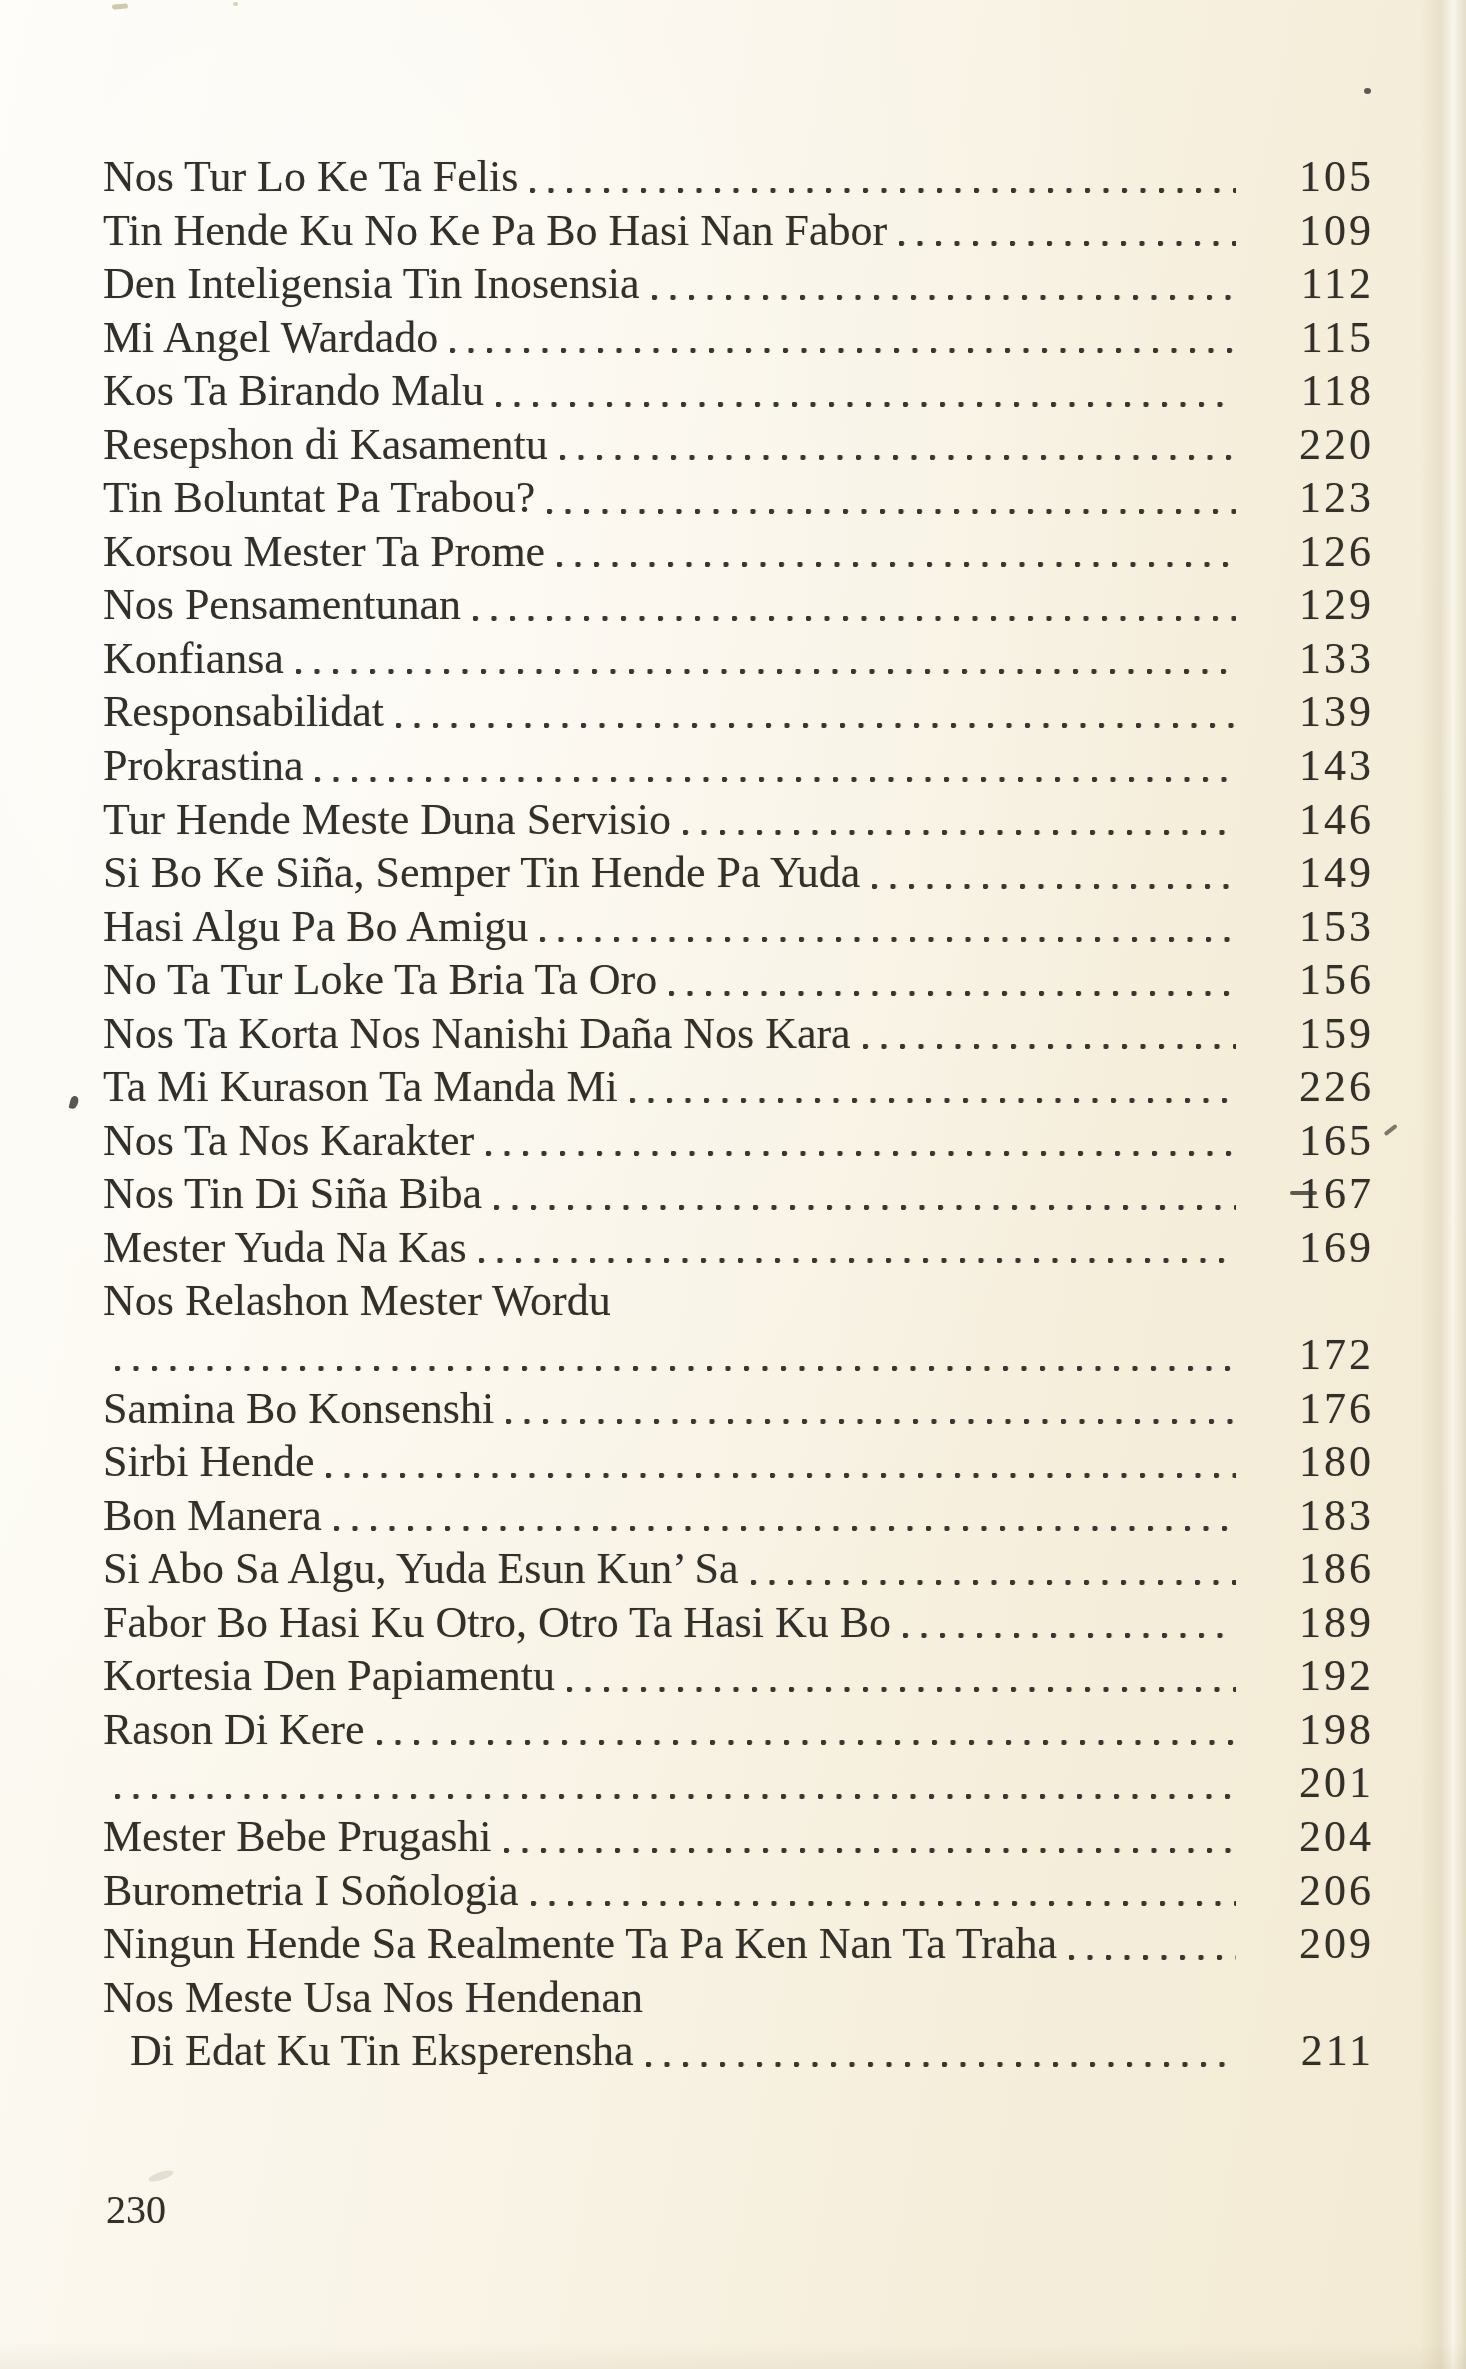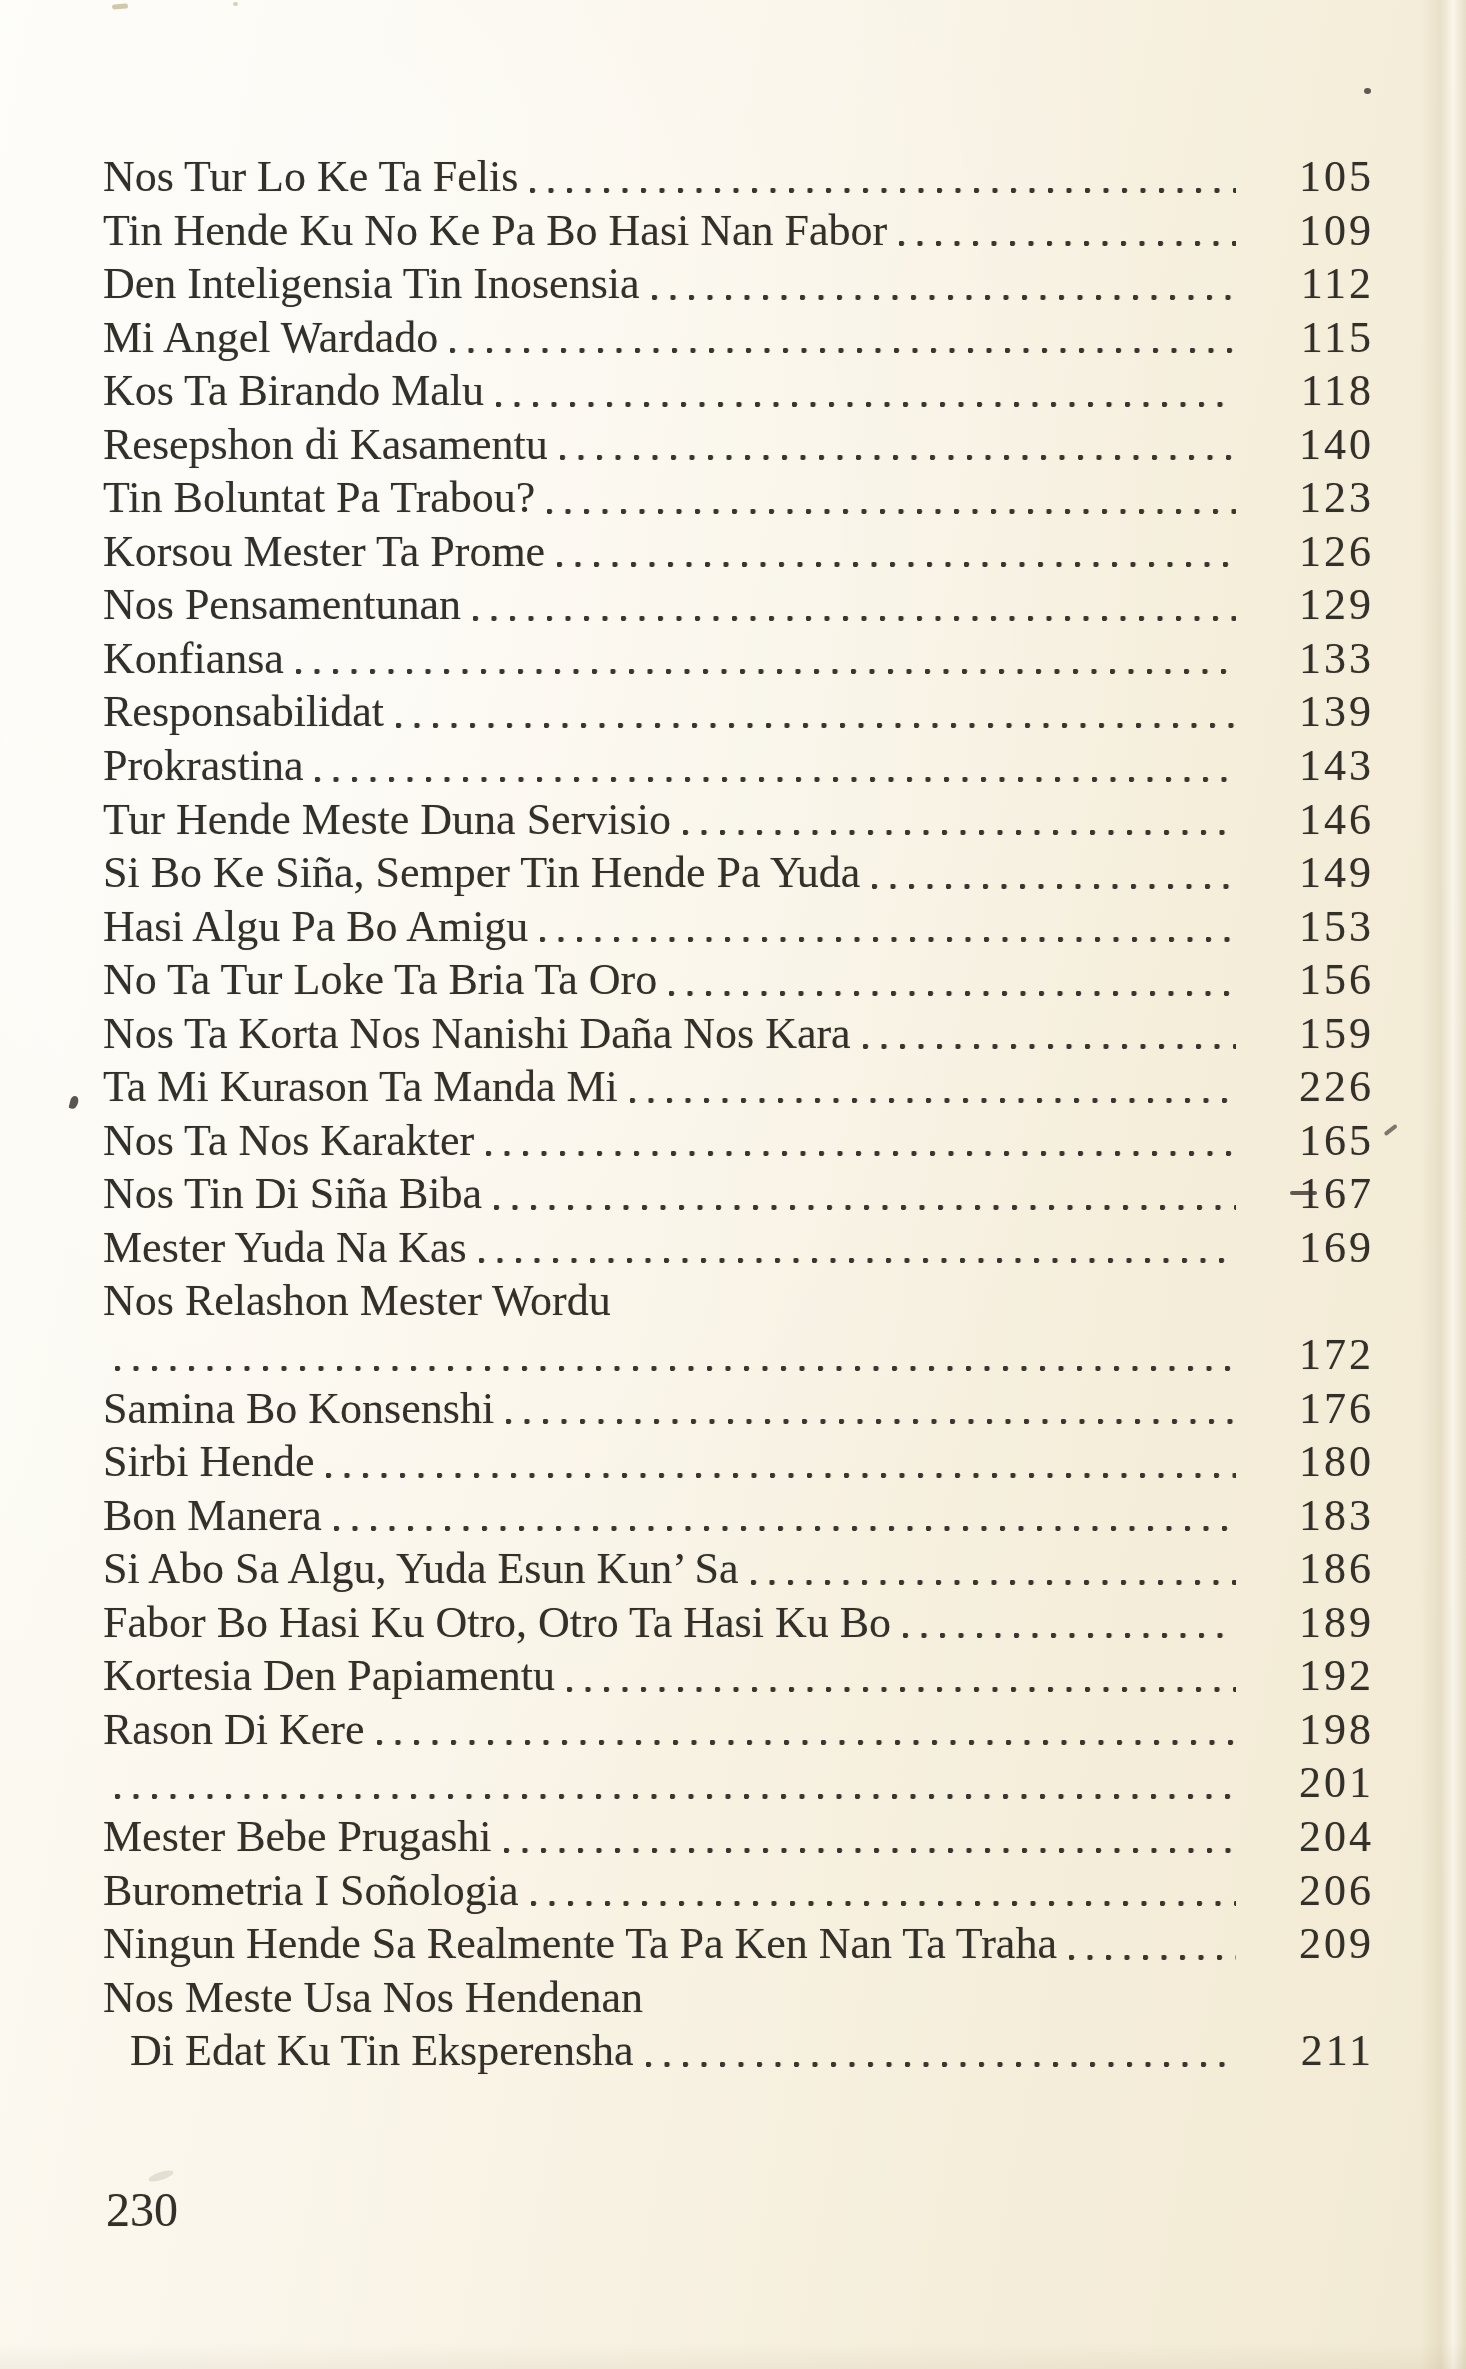--- a/index.html
+++ b/index.html
@@ -62,21 +62,21 @@
     flex:0 0 auto;
     width:102px;
     text-align:right;
     letter-spacing:3px;
   }
   .toc-row.no-page .leader{visibility:hidden;}
   .toc-row.no-page .pagenum{visibility:hidden;}
   .footer{
     position:absolute;
     left:106px;top:2188px;
-    font-size:48px;line-height:44px;
+    font-size:40px;line-height:44px;
     text-shadow:0 0 1px rgba(51,48,42,0.30);
   }
   
   .artifact{position:absolute;pointer-events:none;}
   .a-dot-topright{
     left:1364px;top:88px;width:7px;height:6px;border-radius:50%;
     background:#43403a;opacity:.85;
   }
   .a-dash-topleft{
     left:112px;top:4px;width:16px;height:5px;border-radius:3px;
@@ -138,21 +138,21 @@
 
       <div class="toc-row">
         <span class="title">Kos Ta Birando Malu</span>
         <span class="leader"></span>
         <span class="pagenum">118</span>
       </div>
 
       <div class="toc-row">
         <span class="title">Resepshon di Kasamentu</span>
         <span class="leader"></span>
-        <span class="pagenum">140</span>
+        <span class="pagenum">220</span>
       </div>
 
       <div class="toc-row">
         <span class="title">Tin Boluntat Pa Trabou?</span>
         <span class="leader"></span>
         <span class="pagenum">123</span>
       </div>
 
       <div class="toc-row">
         <span class="title">Korsou Mester Ta Prome</span>

